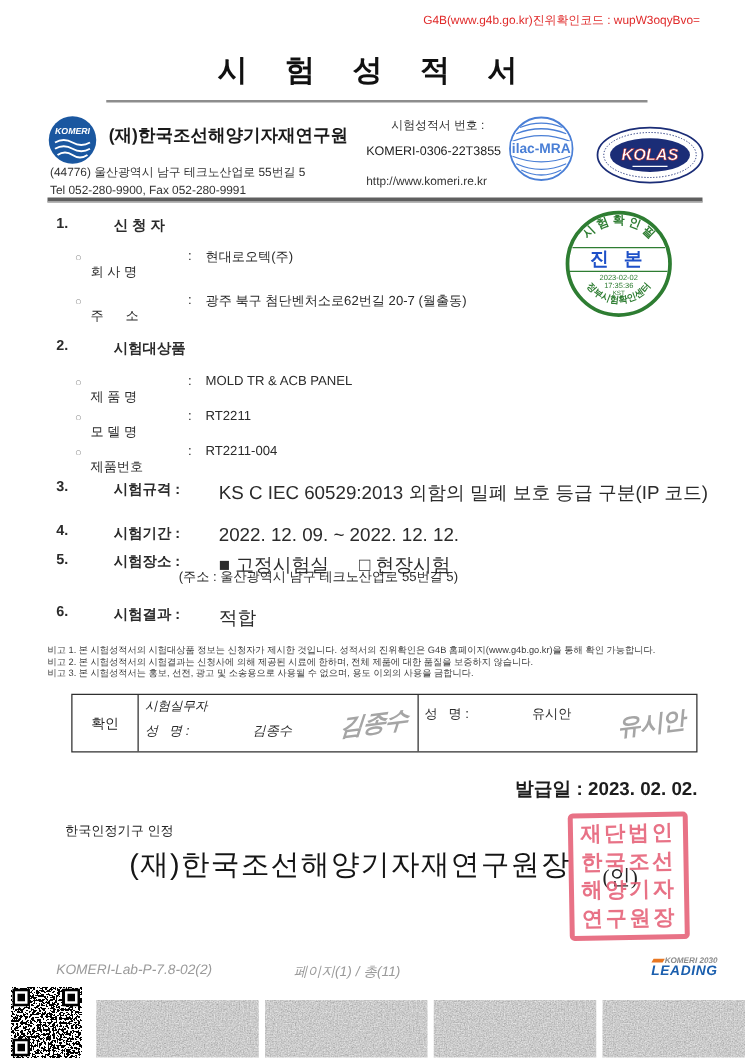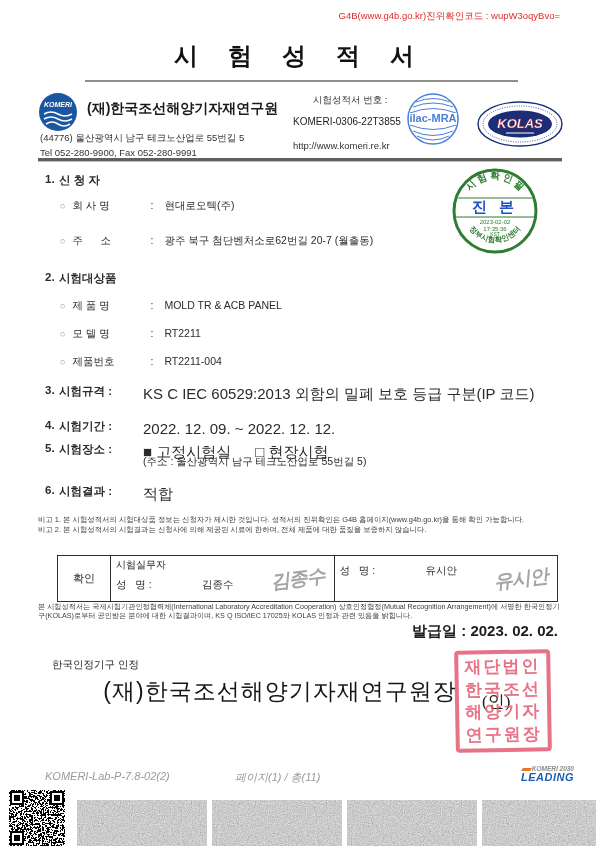--- a/index.html
+++ b/index.html
@@ -15,35 +15,35 @@
   
   .org-name{top:100px;left:87px;font-size:14px;font-weight:bold;color:#1a1a1a;}
   .org-addr{top:132px;left:40px;font-size:9.5px;color:#333;}
   .org-tel{top:147px;left:40px;font-size:9.5px;color:#333;}
   .rep-label{top:94px;left:293px;font-size:9.5px;color:#333;margin-left:20px;}
   .rep-no{top:116px;left:293px;font-size:10px;color:#222;}
   .website{top:140px;left:293px;font-size:9.5px;color:#333;}
   .main-rule{top:158px;left:38px;width:524px;height:3px;background:#5f5f5f;border-bottom:1px solid #bdbdbd;}
   .row{font-size:10.5px;color:#2b2b2b;display:flex;}
   .bullet{color:#8b8b8b;margin-right:7px;font-size:9px;line-height:14px;}
-  .lbl{width:78px;}
+  .lbl{width:78px;margin-top:12px;}
   .colon{width:14px;}
   .val{white-space:pre;}
   .inline-head{display:flex;font-size:11.5px;}
   .inline-head .no{font-weight:bold;width:14px;}
-  .inline-head .t{font-weight:bold;width:84px;}
+  .inline-head .t{font-weight:bold;width:84px;margin-left:32px;}
   .inline-head .v{font-weight:normal;font-size:15px;padding-top:1px;white-space:pre;}
   
   .remarks{top:515px;left:38px;width:528px;font-size:7.4px;line-height:9.6px;color:#3c3c3c;}
   
   .sign-table{top:555px;left:57px;width:499px;height:45px;border:1.5px solid #2f2f2f;display:flex;}
   .st-confirm{width:52px;border-right:1.5px solid #2f2f2f;display:flex;align-items:center;justify-content:center;
               font-size:11px;color:#222;}
   .st-cell{flex:1;position:relative;padding:2px 0 0 5px;}
-  .st-cell.mid{border-right:1.5px solid #2f2f2f;}
+  .st-cell.mid{border-right:1.5px solid #2f2f2f;font-style:italic;}
   .st-role{font-size:10px;color:#222;}
   .st-name-row{display:flex;font-size:10.5px;margin-top:6px;}
   .st-name-lbl{width:58px;white-space:pre;}
   .st-name{margin-left:28px;}
   .sig{position:absolute;right:8px;top:10px;font-size:19px;font-weight:bold;color:#8f8f8f;
        transform:rotate(-7deg) skewX(-12deg);opacity:.8;font-family:"DejaVu Serif",serif;letter-spacing:-1px;}
   .kolas-statement{top:602px;left:38px;width:528px;font-size:7.2px;line-height:9.4px;color:#3c3c3c;}
   .issue-date{top:622px;right:42px;font-size:15px;font-weight:bold;color:#1d1d1d;}
   .accred{top:658px;left:52px;font-size:10.5px;color:#222;text-align:right;}
   .president{top:676px;left:50px;width:460px;text-align:center;font-size:23px;letter-spacing:1px;
@@ -225,20 +225,21 @@
   <div class="abs" style="top:455px;left:143px;font-size:10.5px;">(주소 : 울산광역시 남구 테크노산업로 55번길 5)</div>
   <div class="abs inline-head" style="top:484px;left:45px;">
     <span class="no">6.</span>
     <span class="t">시험결과 :</span>
     <span class="v">적합</span>
   </div>
 
   <div class="abs remarks">
     <div>비고 1.   본 시험성적서의 시험대상품 정보는 신청자가 제시한 것입니다. 성적서의 진위확인은 G4B 홈페이지(www.g4b.go.kr)을 통해 확인 가능합니다.</div>
     <div>비고 2.   본 시험성적서의 시험결과는 신청사에 의해 제공된 시료에 한하며, 전체 제품에 대한 품질을 보증하지 않습니다.</div>
+    <div>비고 3.   본 시험성적서는 홍보, 선전, 광고 및 소송용으로 사용될 수 없으며, 용도 이외의 사용을 금합니다.</div>
   </div>
 
   <div class="abs sign-table">
     <div class="st-confirm">확인</div>
     <div class="st-cell mid">
       <div class="st-role">시험실무자</div>
       <div class="st-name-row">
         <span class="st-name-lbl">성   명 :</span>
         <span class="st-name">김종수</span>
       </div>
@@ -246,21 +247,20 @@
     </div>
     <div class="st-cell">
       <div class="st-name-row">
         <span class="st-name-lbl">성   명 :</span>
         <span class="st-name">유시안</span>
       </div>
       <span class="sig">유시안</span>
     </div>
   </div>
 
-  <div class="abs kolas-statement">본 시험성적서는 국제시험기관인정협력체(International Laboratory Accreditation Cooperation) 상호인정협정(Mutual Recognition Arrangement)에 서명한 한국인정기구(KOLAS)로부터 공인받은 분야에 대한 시험결과이며, KS Q ISO/IEC 17025와 KOLAS 인정과 관련 있음을 밝힙니다.</div>
 
   <div class="abs issue-date">발급일 : 2023. 02. 02.</div>
 
   <div class="abs accred">한국인정기구 인정</div>
 
   <div class="abs president">(재)한국조선해양기자재연구원장</div>
   <div class="abs seal-in">(인)</div>
 
   <div class="abs red-seal">
     <div>재단법인</div>

